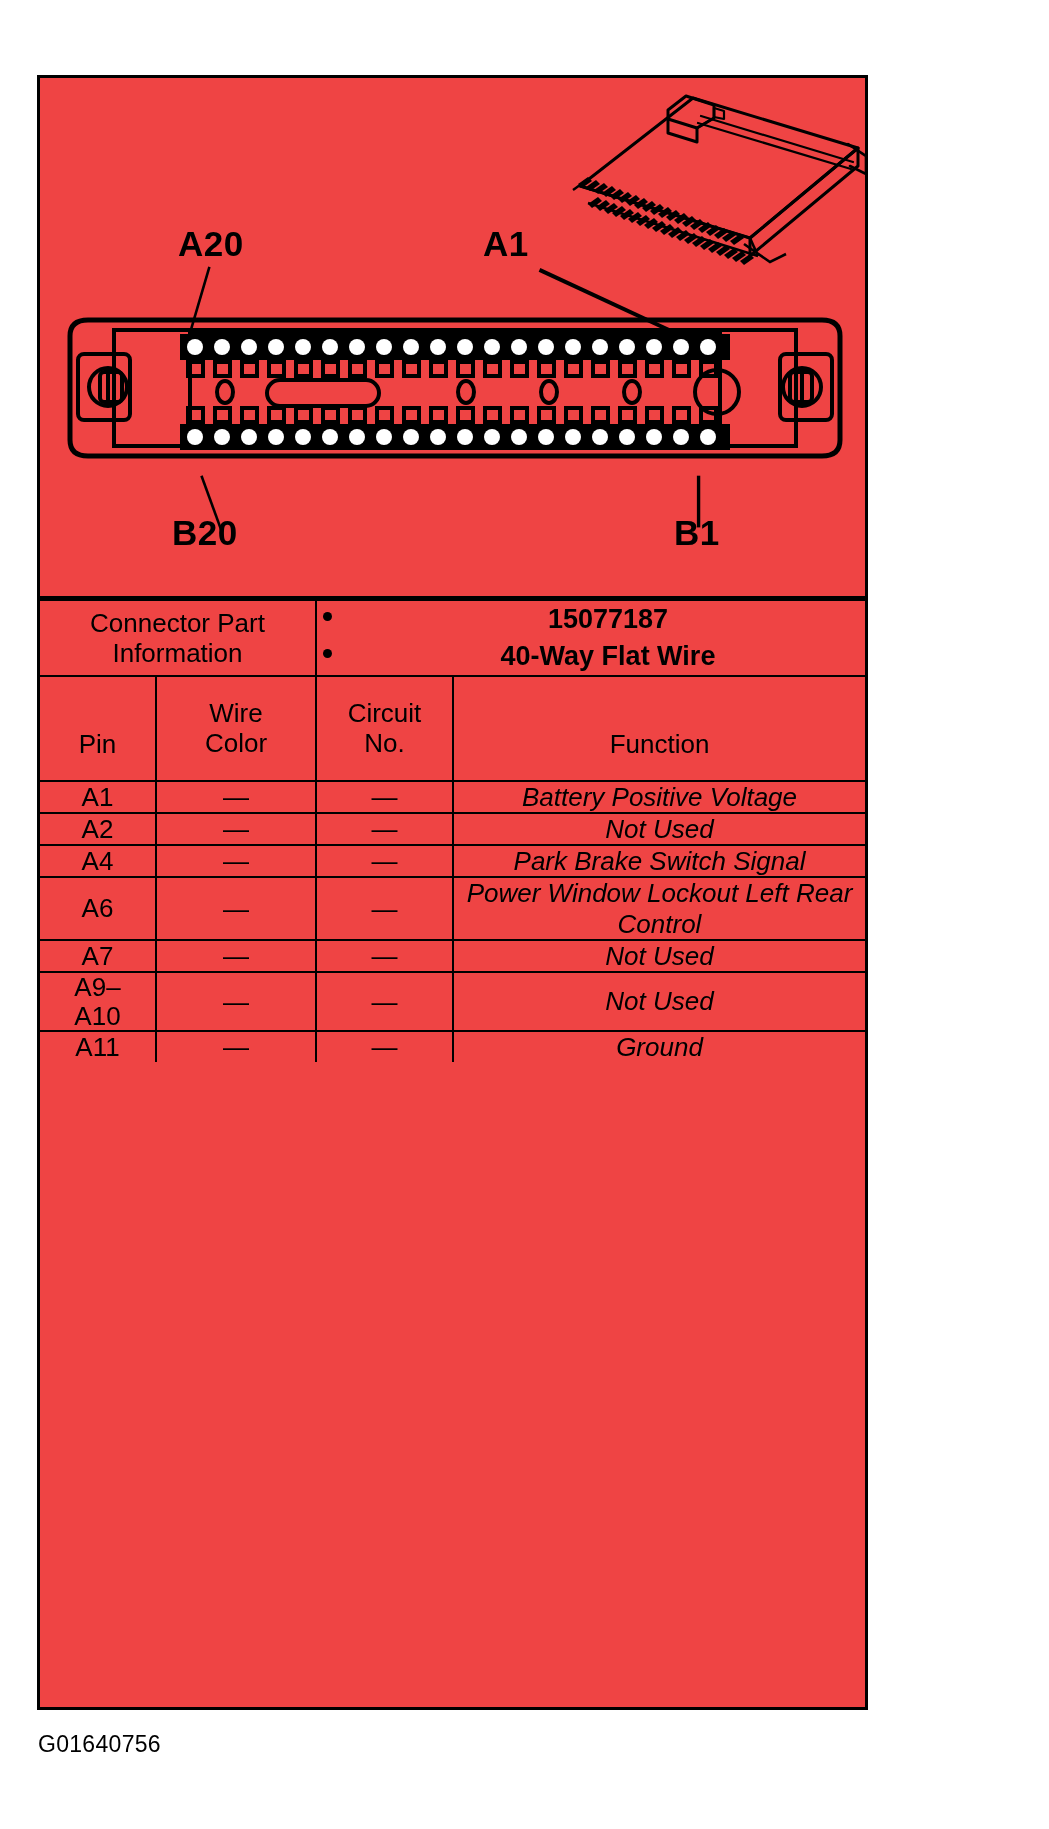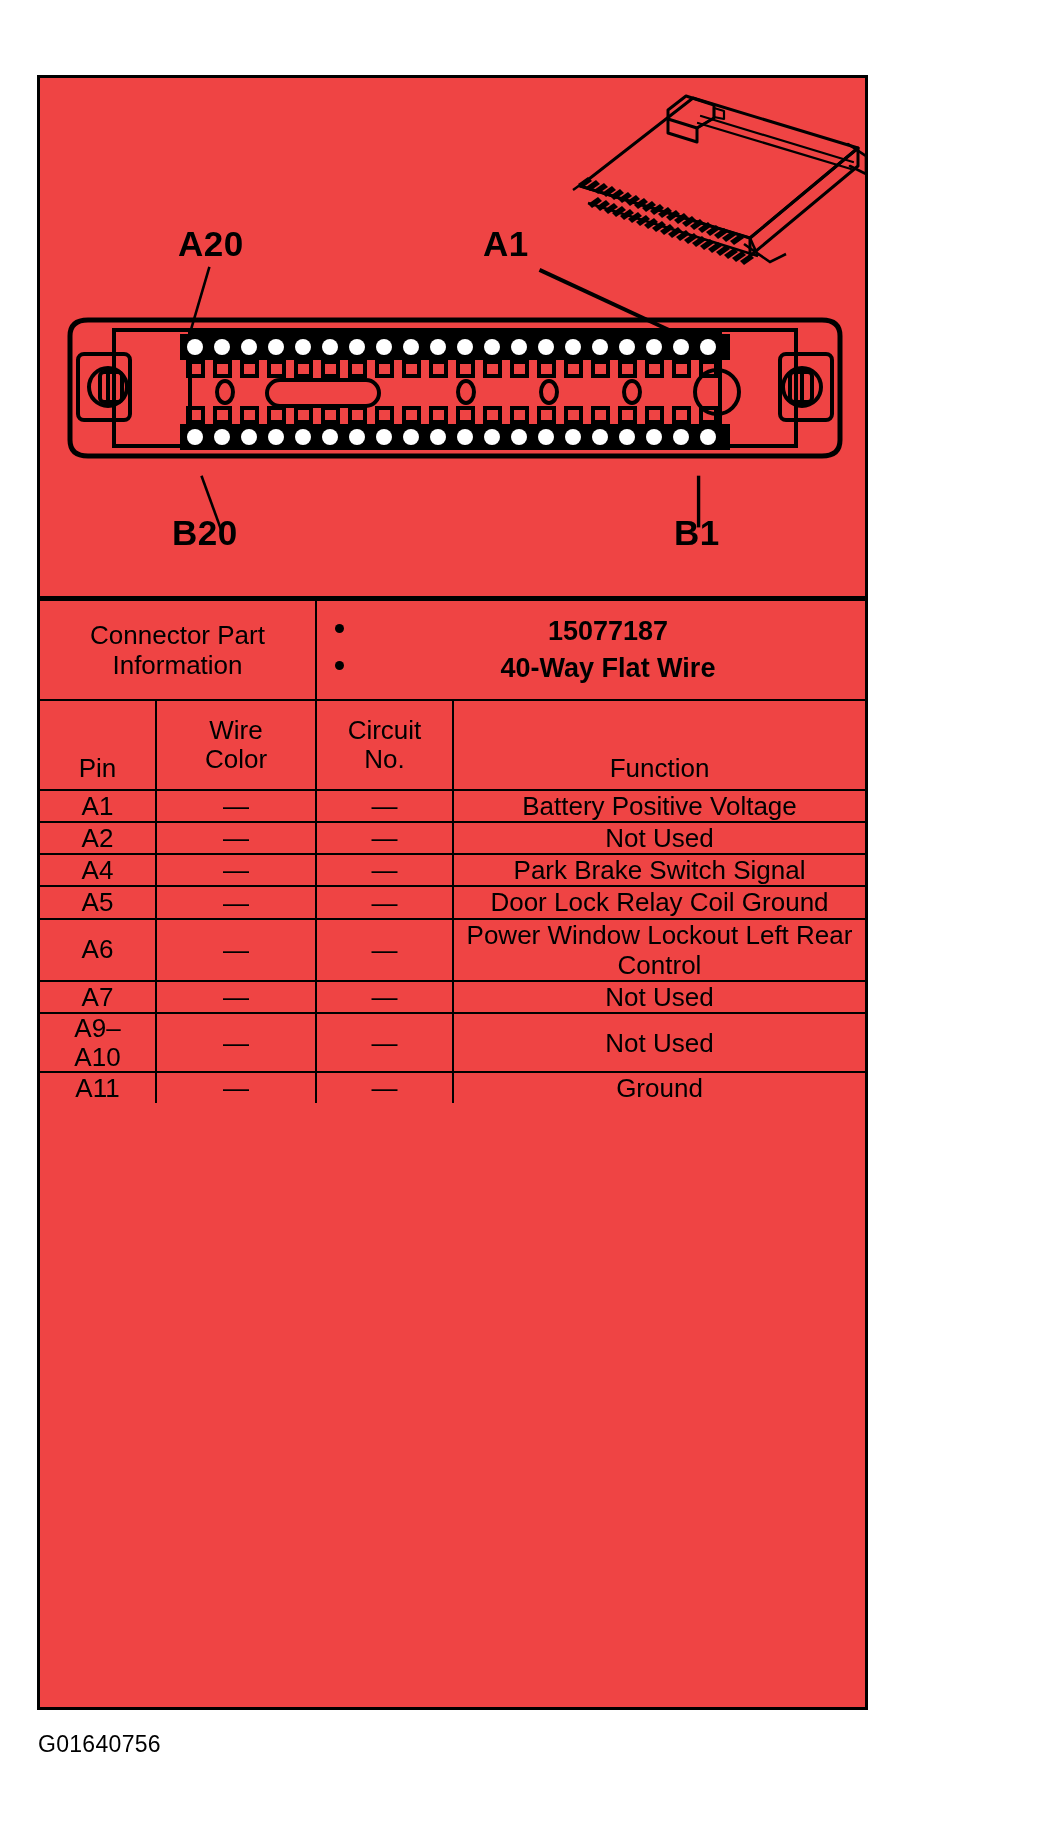--- a/index.html
+++ b/index.html
@@ -95,21 +95,21 @@
     font-size: 27px;
     line-height: 1.16;
     padding: 13px 4px 15px;
   }
   .cpi-values {
     text-align: left;
     padding: 12px 0 12px 32px;
   }
   .cpi-values ul {
     margin: 0;
-    padding: 12px;
+    padding: 0;
     list-style: none;
   }
   .cpi-values li {
     font-weight: bold;
     font-size: 27px;
     line-height: 1.0;
     padding: 5px 0 5px 34px;
     position: relative;
     white-space: nowrap;
   }
@@ -125,36 +125,37 @@
   }
 
   .colhead {
     font-weight: bold;
     font-size: 27px;
     line-height: 1.12;
     height: 82px;
     padding: 2px 3px;
   }
   .colhead .two-line { display: block; }
-  .colhead.bottomish { vertical-align: bottom; padding-bottom: 6px; text-align: center; }
+  .colhead.bottomish { vertical-align: bottom; padding-bottom: 21px; text-align: center; }
 
   td.pin {
     font-size: 27px;
     line-height: 1.1;
     padding: 9px 2px;
   }
   td.dash {
     font-size: 27px;
     line-height: 1;
   }
   td.fn {
     text-align: left;
     font-size: 27px;
     line-height: 1.16;
     padding: 9px 6px 9px 14px;
+    font-style: italic;
   }
 
   
   #figure-id {
     position: absolute;
     left: 38px;
     top: 1731px;
     font-size: 23px;
     letter-spacing: 0.3px;
     white-space: nowrap;
@@ -431,26 +432,20 @@
         <td class="dash">—</td>
         <td class="fn">Not Used</td>
       </tr>
       <tr>
         <td class="pin">A4</td>
         <td class="dash">—</td>
         <td class="dash">—</td>
         <td class="fn">Park Brake Switch Signal</td>
       </tr>
       <tr>
-        <td class="pin">A5</td>
-        <td class="dash">—</td>
-        <td class="dash">—</td>
-        <td class="fn">Door Lock Relay Coil Ground</td>
-      </tr>
-      <tr>
         <td class="pin">A6</td>
         <td class="dash">—</td>
         <td class="dash">—</td>
         <td class="fn">Power Window Lockout Left Rear Control</td>
       </tr>
       <tr>
         <td class="pin">A7</td>
         <td class="dash">—</td>
         <td class="dash">—</td>
         <td class="fn">Not Used</td>

